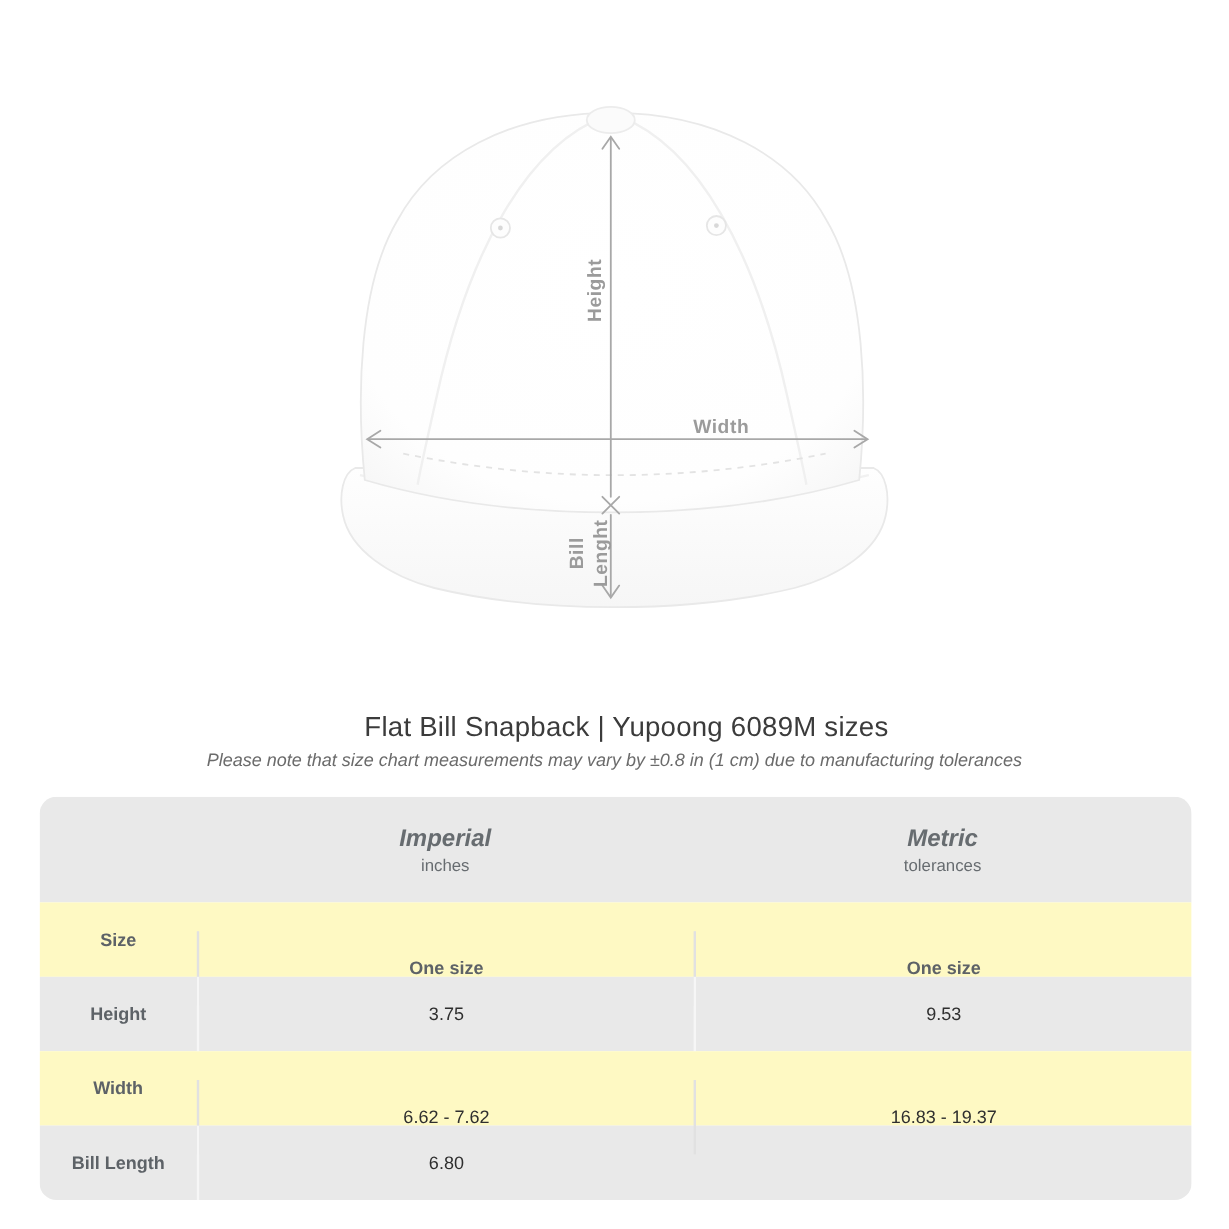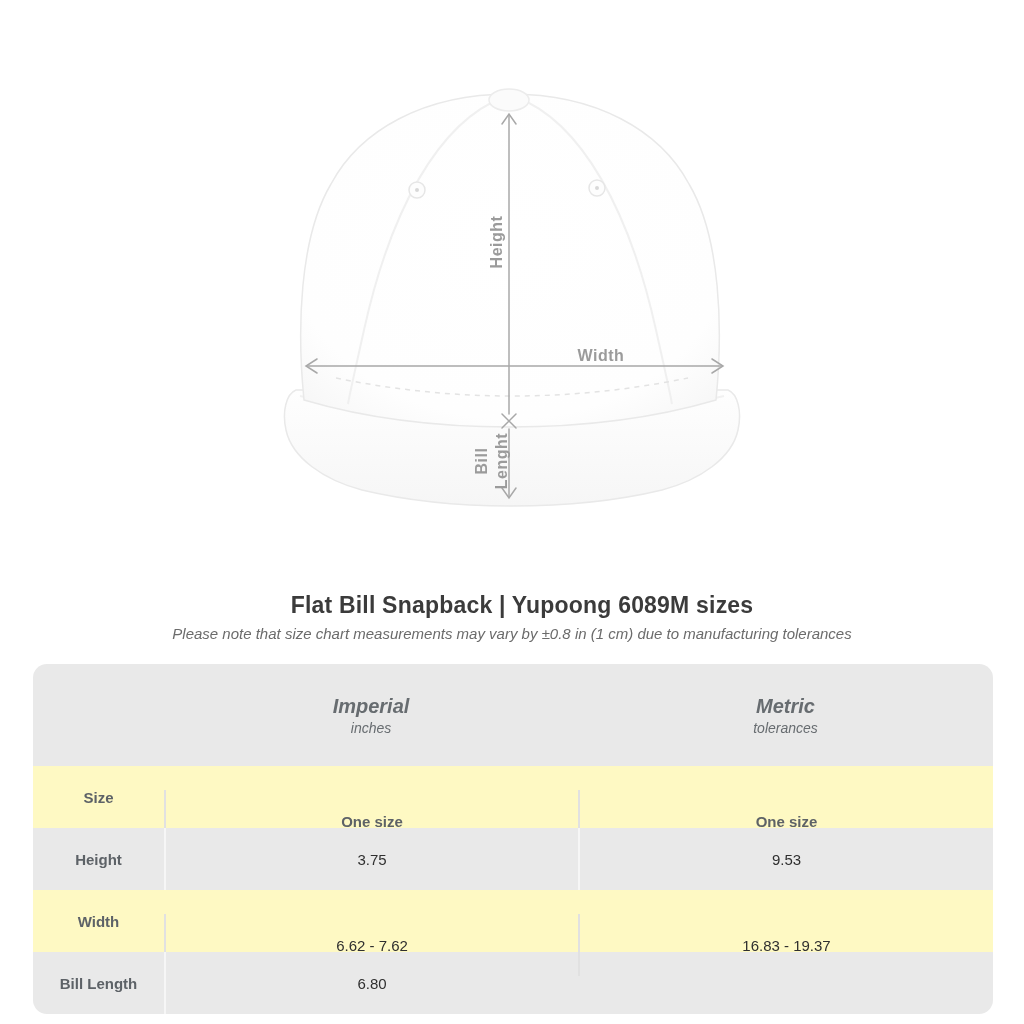--- a/index.html
+++ b/index.html
@@ -8,36 +8,36 @@
     font-family:"Liberation Sans", sans-serif; overflow:hidden;
   }
   .hero { position:absolute; left:0; top:0; width:1024px; height:560px; }
   .hero svg { display:block; }
   .measure-label {
     fill:#9b9b9b; font-family:"Liberation Sans", sans-serif;
     font-size:16px; font-weight:bold; letter-spacing:0.5px;
   }
   .caption { position:absolute; left:0; top:592px; width:1024px; text-align:center; }
   .caption h1 {
-    margin:0; font-size:23px; font-weight:bold; color:#3b3b3b; letter-spacing:0.2px;padding-left:20px;
+    margin:0; font-size:23px; font-weight:normal; color:#3b3b3b; letter-spacing:0.2px;padding-left:20px;
   }
   .caption p {
     margin:6px 0 0 0; font-size:15px; font-style:italic; color:#6b6b6b;
   }
   .size-table {
     position:absolute; left:33px; top:664px; width:960px;
     border-radius:14px; overflow:hidden;
   }
   .thead {
     display:grid; grid-template-columns:131px 414px 415px;
-    height:102px; background:#e9e9e9; align-items:center;
+    height:88px; background:#e9e9e9; align-items:center;
   }
   .th { text-align:center; }
   .th .unit-name { font-size:20px; font-weight:bold; font-style:italic; color:#676c70; }
-  .th .unit-sub { font-size:14px; font-style:italic; color:#676c70; margin-top:2px; }
+  .th .unit-sub { font-size:14px; color:#676c70; margin-top:2px; }
   .tr {
     display:grid; grid-template-columns:131px 414px 415px; height:62px;
   }
   .tr.white { background:#fef9c3; }
   .tr.gray  { background:#e9e9e9; }
   .td {
     display:flex; align-items:center; justify-content:center;
     height:100%; font-size:15px; text-align:center;
   }
   .tr.white .td + .td { border-left:2px solid #e1e1e1;margin-top:24px; }

